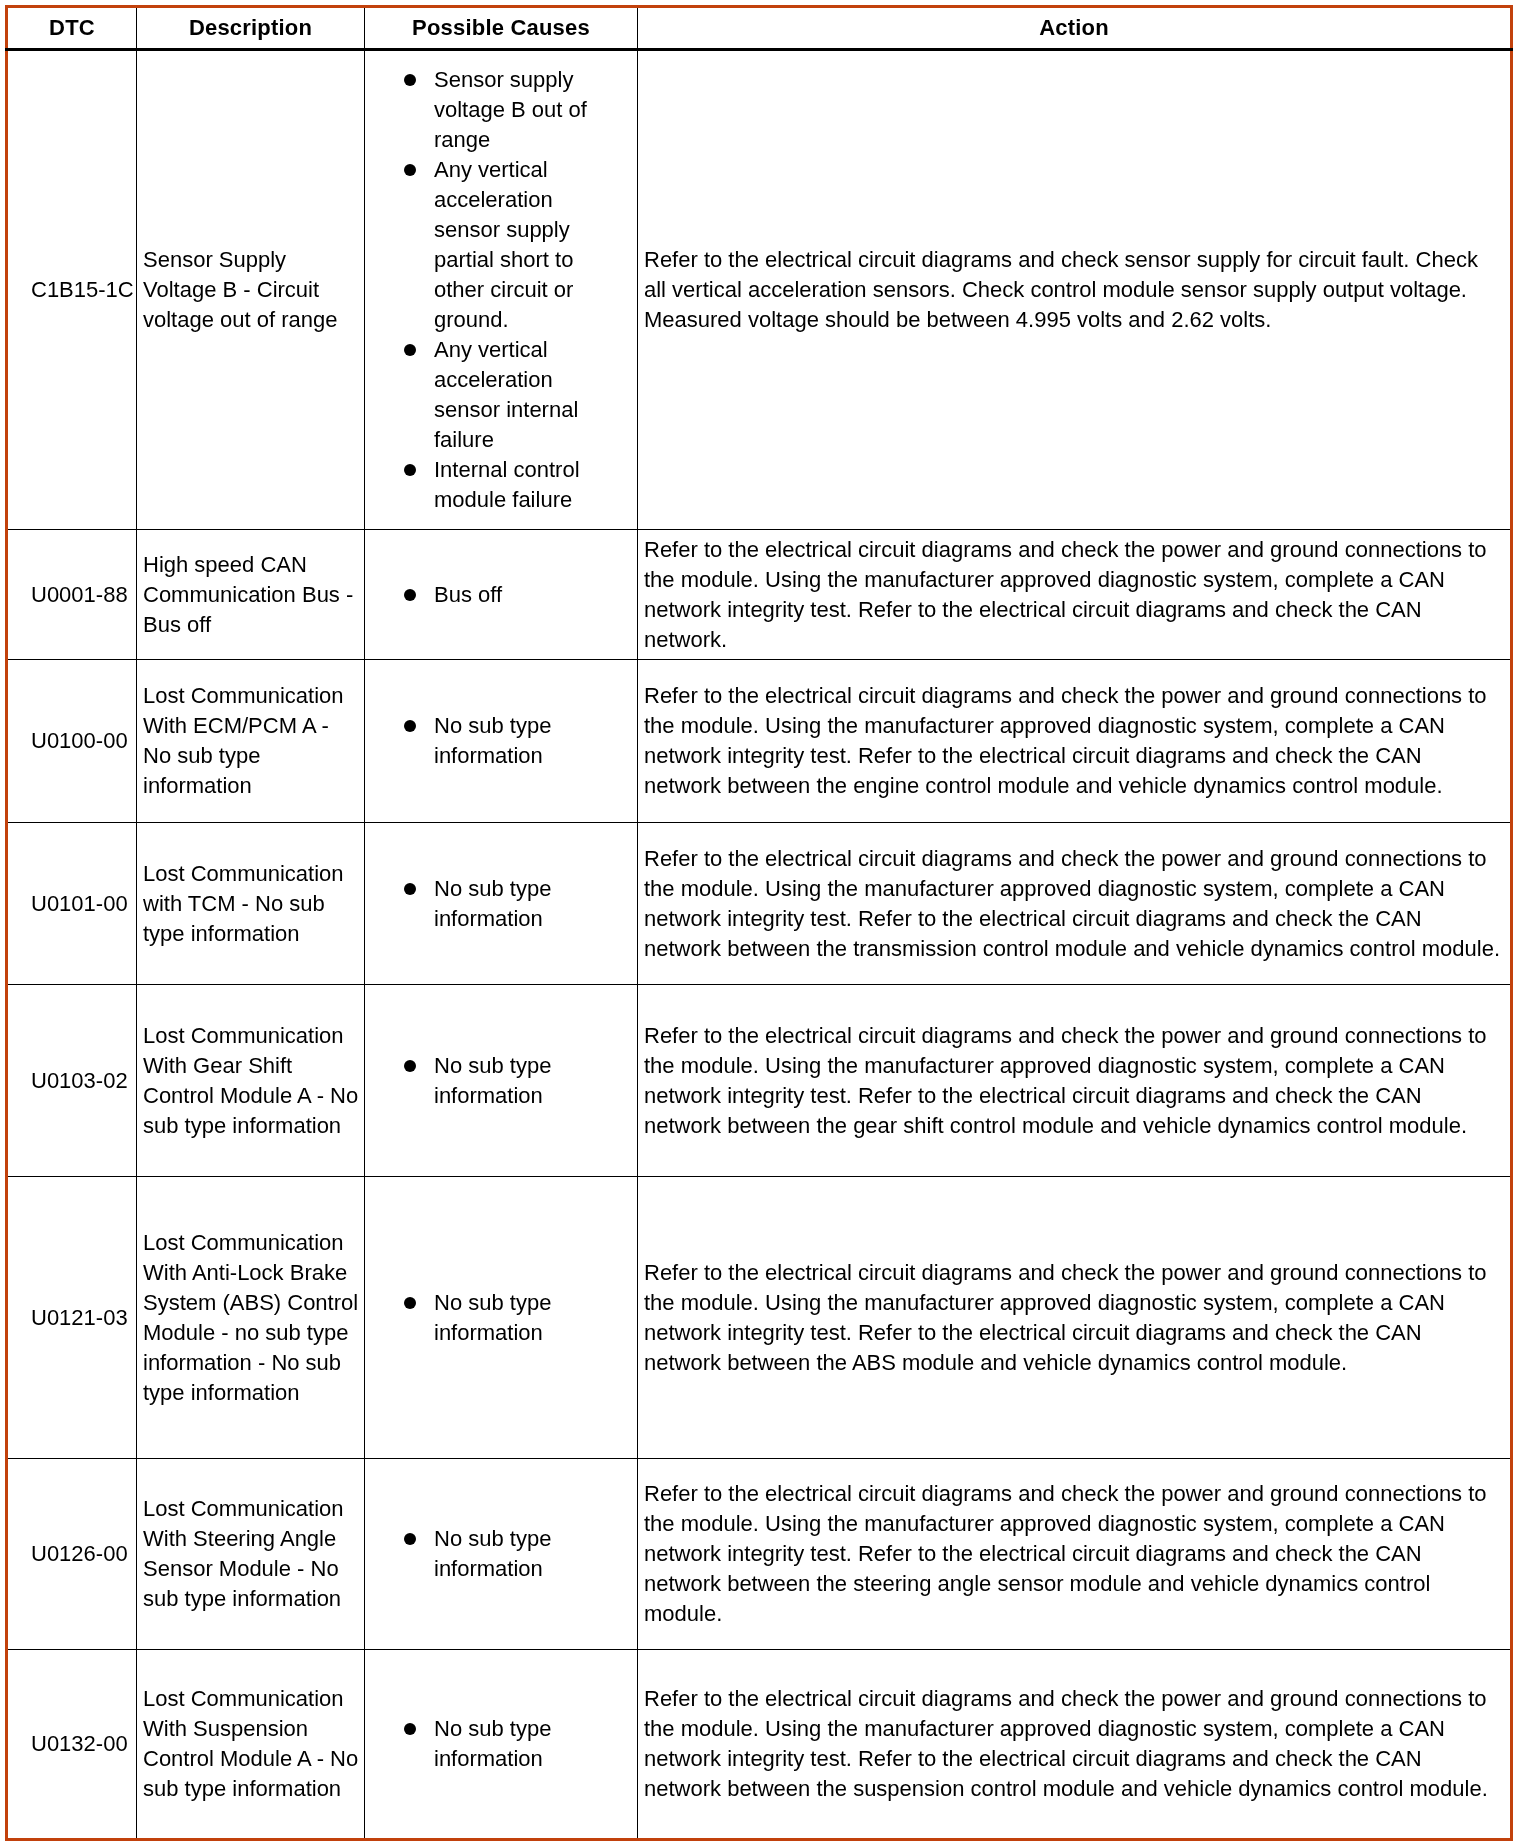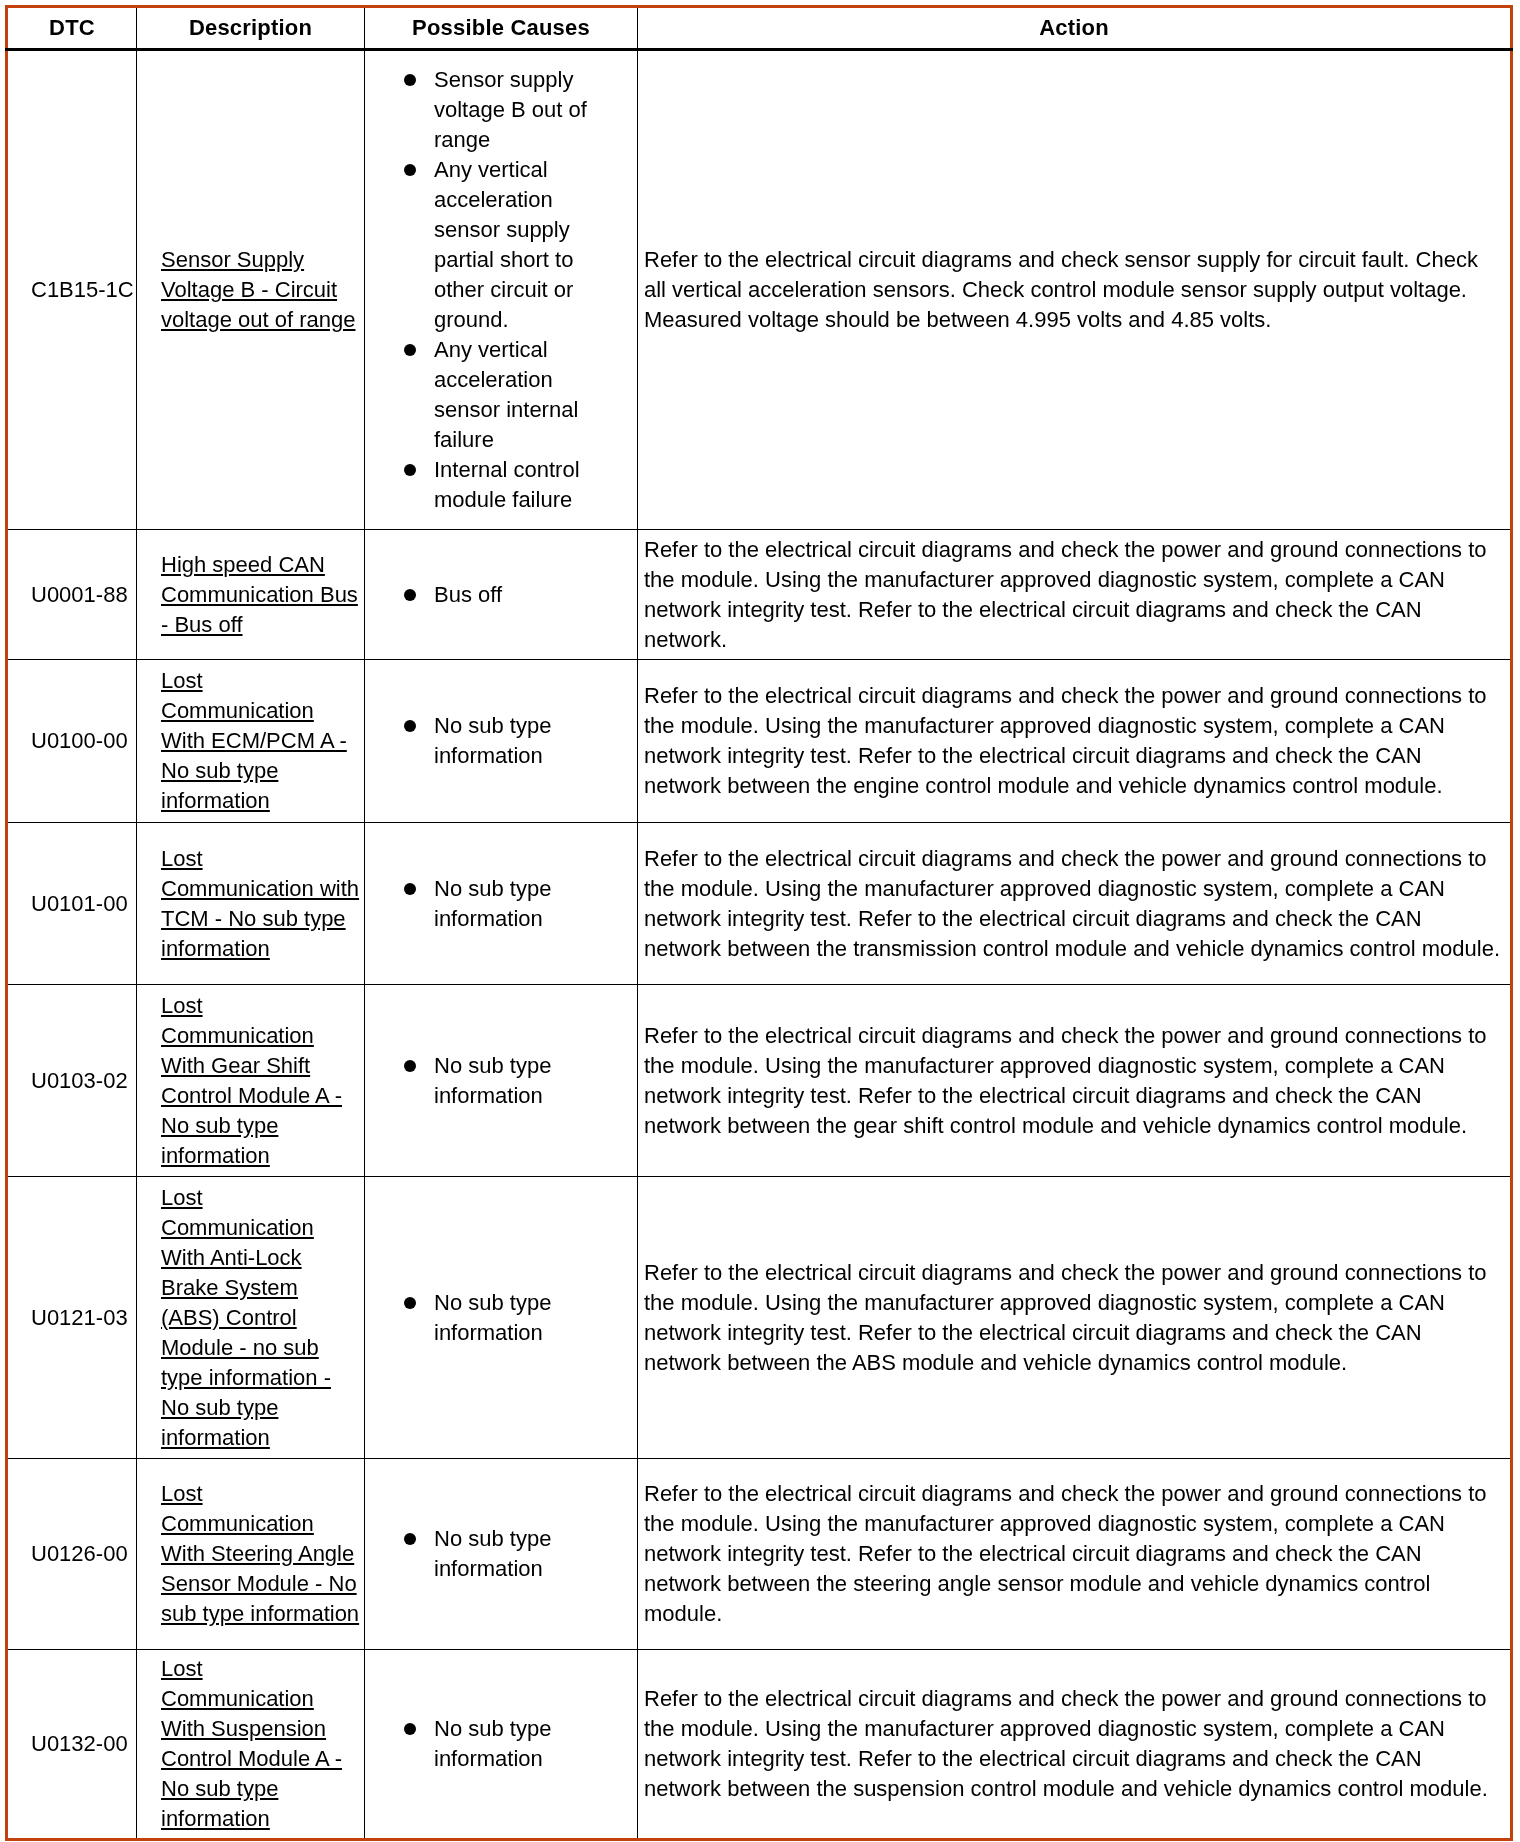--- a/index.html
+++ b/index.html
@@ -52,21 +52,21 @@
   .dtc-table tr.r1 td { height: 468px; }
   .dtc-table tr.r2 td { height: 129px; }
   .dtc-table tr.r3 td { height: 162px; }
   .dtc-table tr.r4 td { height: 161px; }
   .dtc-table tr.r5 td { height: 191px; }
   .dtc-table tr.r6 td { height: 281px; }
   .dtc-table tr.r7 td { height: 190px; }
   .dtc-table tr.r8 td { height: 188px; }
 
   .dtc-table td.code { padding-left: 23px; padding-right: 0; }
-  .dtc-table td.desc { padding-left: 24px; padding-right: 4px; text-decoration: underline; }
+  .dtc-table td.desc { padding-left: 6px; padding-right: 4px; }
   .dtc-table td.action { padding-left: 6px; padding-right: 8px; }
 
   ul.causes {
     list-style: none;
     margin: 14px;
     padding: 0;
   }
   ul.causes li {
     position: relative;
     padding-left: 50px;
@@ -105,21 +105,21 @@
       <td class="code">C1B15-1C</td>
       <td class="desc">Sensor Supply Voltage B - Circuit voltage out of range</td>
       <td class="causes-cell">
         <ul class="causes">
           <li><span class="bullet"></span><span>Sensor supply voltage B out of range</span></li>
           <li><span class="bullet"></span><span>Any vertical acceleration sensor supply partial short to other circuit or ground.</span></li>
           <li><span class="bullet"></span><span>Any vertical acceleration sensor internal failure</span></li>
           <li><span class="bullet"></span><span>Internal control module failure</span></li>
         </ul>
       </td>
-      <td class="action">Refer to the electrical circuit diagrams and check sensor supply for circuit fault. Check all vertical acceleration sensors. Check control module sensor supply output voltage. Measured voltage should be between 4.995 volts and 4.85 volts.</td>
+      <td class="action">Refer to the electrical circuit diagrams and check sensor supply for circuit fault. Check all vertical acceleration sensors. Check control module sensor supply output voltage. Measured voltage should be between 4.995 volts and 2.62 volts.</td>
     </tr>
 
     <tr class="r2">
       <td class="code">U0001-88</td>
       <td class="desc">High speed CAN Communication Bus - Bus off</td>
       <td class="causes-cell">
         <ul class="causes">
           <li><span class="bullet"></span><span>Bus off</span></li>
         </ul>
       </td>

